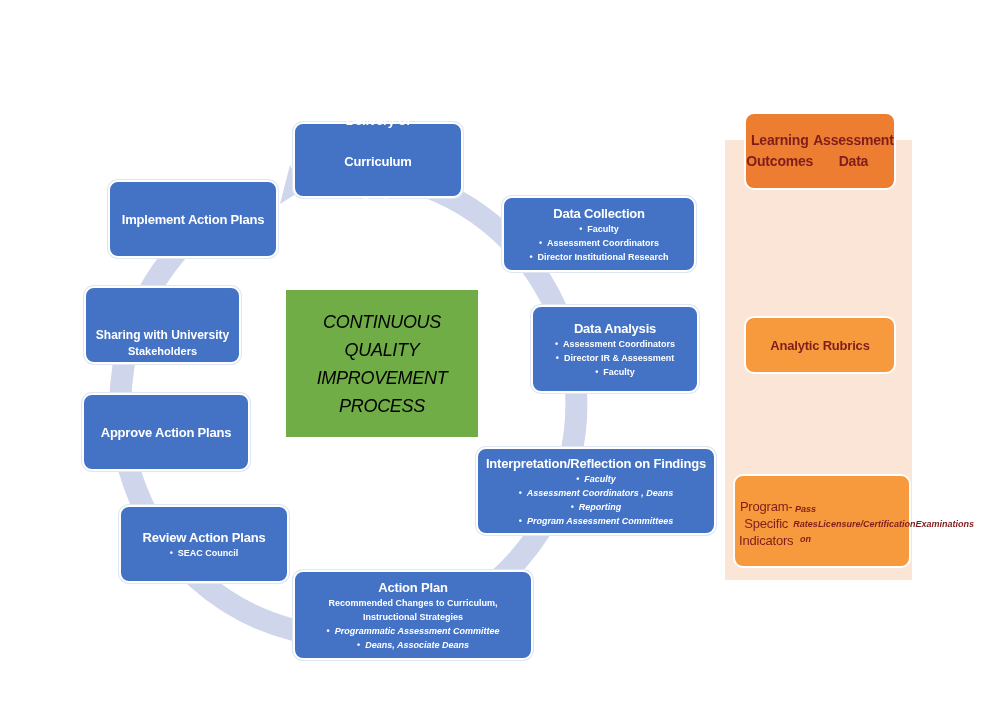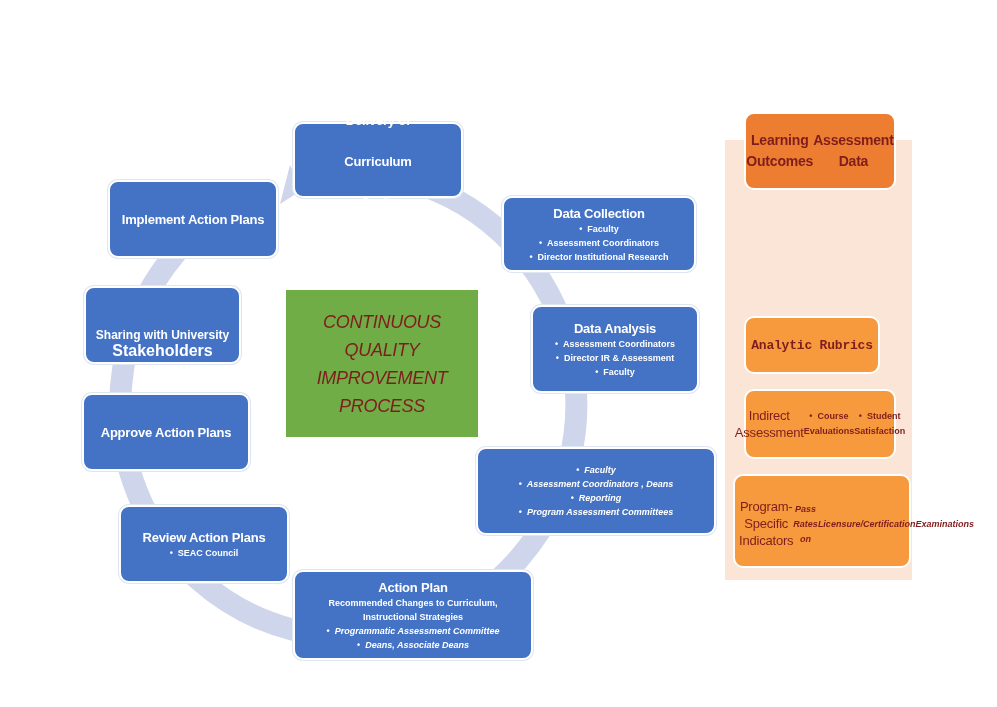--- a/index.html
+++ b/index.html
@@ -41,21 +41,21 @@
       font-weight: bold;
       line-height: 14px;
     }
     .box .italic { font-style: italic; }
     .bullet::before { content: "\2022\00a0\00a0"; font-style: normal; }
 
     #center-box {
       position: absolute;
       left: 286px; top: 290px; width: 192px; height: 147px;
       background: #70ad47;
-      color: #7f1d1d;
+      color: #000000;
       font-style: italic;
       font-size: 18px;
       line-height: 28px;
       display: flex; flex-direction: column;
       justify-content: center; align-items: center;
       text-align: center;
       letter-spacing: -0.3px;
     }
 
     #panel {
@@ -108,20 +108,21 @@
   </div>
 
   <div class="box" style="left:531px;top:305px;width:168px;height:88px;">
     <div class="title">Data Analysis</div>
     <div class="sub bullet">Assessment Coordinators</div>
     <div class="sub bullet">Director IR &amp; Assessment</div>
     <div class="sub bullet">Faculty</div>
   </div>
 
   <div class="box" style="left:476px;top:447px;width:240px;height:88px;">
+    <div class="title">Interpretation/Reflection on Findings</div>
     <div class="sub italic bullet">Faculty</div>
     <div class="sub italic bullet">Assessment Coordinators , Deans</div>
     <div class="sub italic bullet">Reporting</div>
     <div class="sub italic bullet">Program Assessment Committees</div>
   </div>
 
   <div class="box" style="left:293px;top:570px;width:240px;height:90px;">
     <div class="title">Action Plan</div>
     <div class="sub" style="max-width:220px;">Recommended Changes to Curriculum, Instructional Strategies</div>
     <div class="sub italic bullet">Programmatic Assessment Committee</div>
@@ -132,21 +133,21 @@
     <div class="title">Review Action Plans</div>
     <div class="sub bullet">SEAC Council</div>
   </div>
 
   <div class="box" style="left:82px;top:393px;width:168px;height:78px;">
     <div class="title">Approve Action Plans</div>
   </div>
 
   <div class="box" style="left:84px;top:286px;width:157px;height:78px;">
     <div class="sub" style="font-size:12px;line-height:16px;margin-top:36px;">Sharing with University</div>
-    <div class="sub" style="font-size:16px;line-height:16px;">Stakeholders</div>
+    <div class="sub" style="font-size:11px;line-height:16px;">Stakeholders</div>
   </div>
 
   <div class="box" style="left:108px;top:180px;width:170px;height:78px;">
     <div class="title">Implement Action Plans</div>
   </div>
 
   <div id="center-box">
     <div>CONTINUOUS</div>
     <div>QUALITY</div>
     <div>IMPROVEMENT</div>
@@ -154,29 +155,24 @@
   </div>
 
   <div id="panel"></div>
 
   <div class="obox" id="header-obox" style="left:744px;top:112px;width:152px;height:78px;">
     <div class="title">Learning Outcomes</div>
     <div class="title">Assessment Data</div>
   </div>
 
 
-  <div class="obox" style="left:744px;top:316px;width:136px;height:58px;font-family:Liberation Mono, monospace;">
+  <div class="obox" style="left:744px;top:316px;width:152px;height:58px;">
     <div class="title">Analytic Rubrics</div>
   </div>
 
-  <div class="obox" style="left:744px;top:389px;width:152px;height:70px;">
-    <div class="title" style="font-weight:normal;">Indirect Assessment</div>
-    <div class="sub bullet">Course Evaluations</div>
-    <div class="sub bullet">Student Satisfaction</div>
-  </div>
 
   <div class="obox" style="left:733px;top:474px;width:178px;height:94px;justify-content:flex-start;padding-top:8px;">
     <div class="title" style="font-weight:normal;margin-top:-2px;">Program-Specific Indicators</div>
     <div class="sub italic">Pass Rates on</div>
     <div class="sub italic">Licensure/Certification</div>
     <div class="sub italic">Examinations</div>
   </div>
 
 </div>
 

